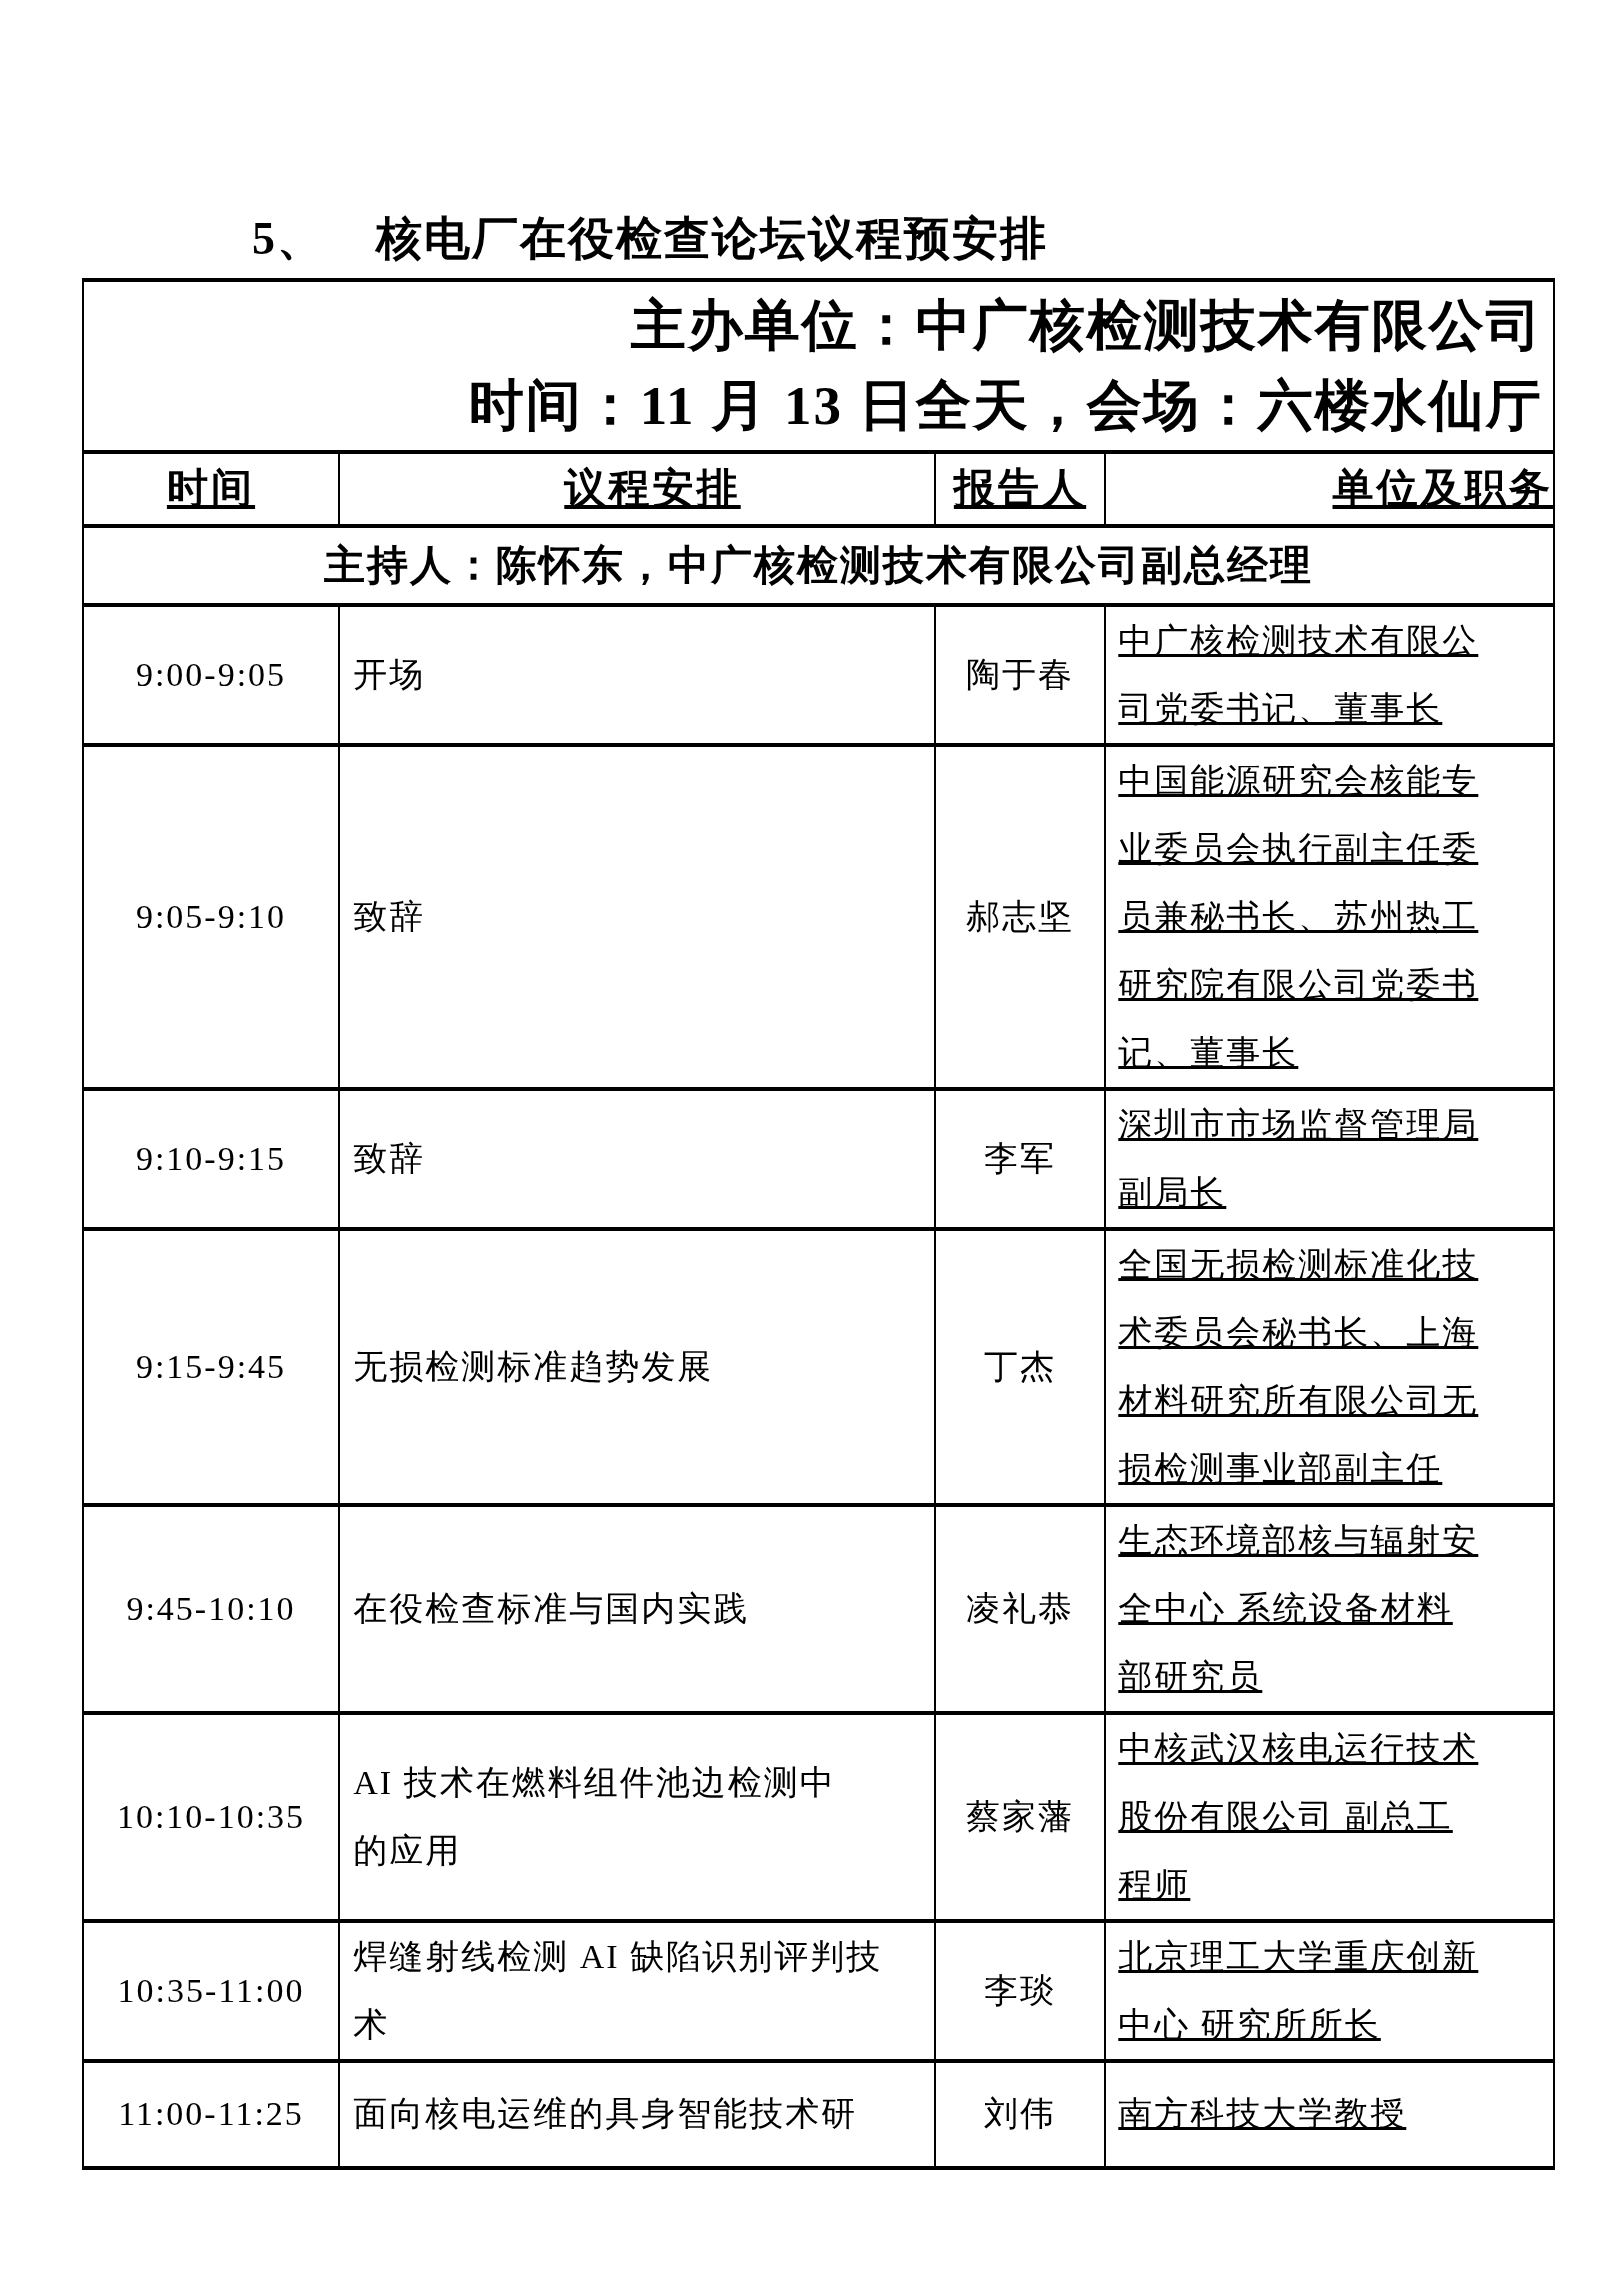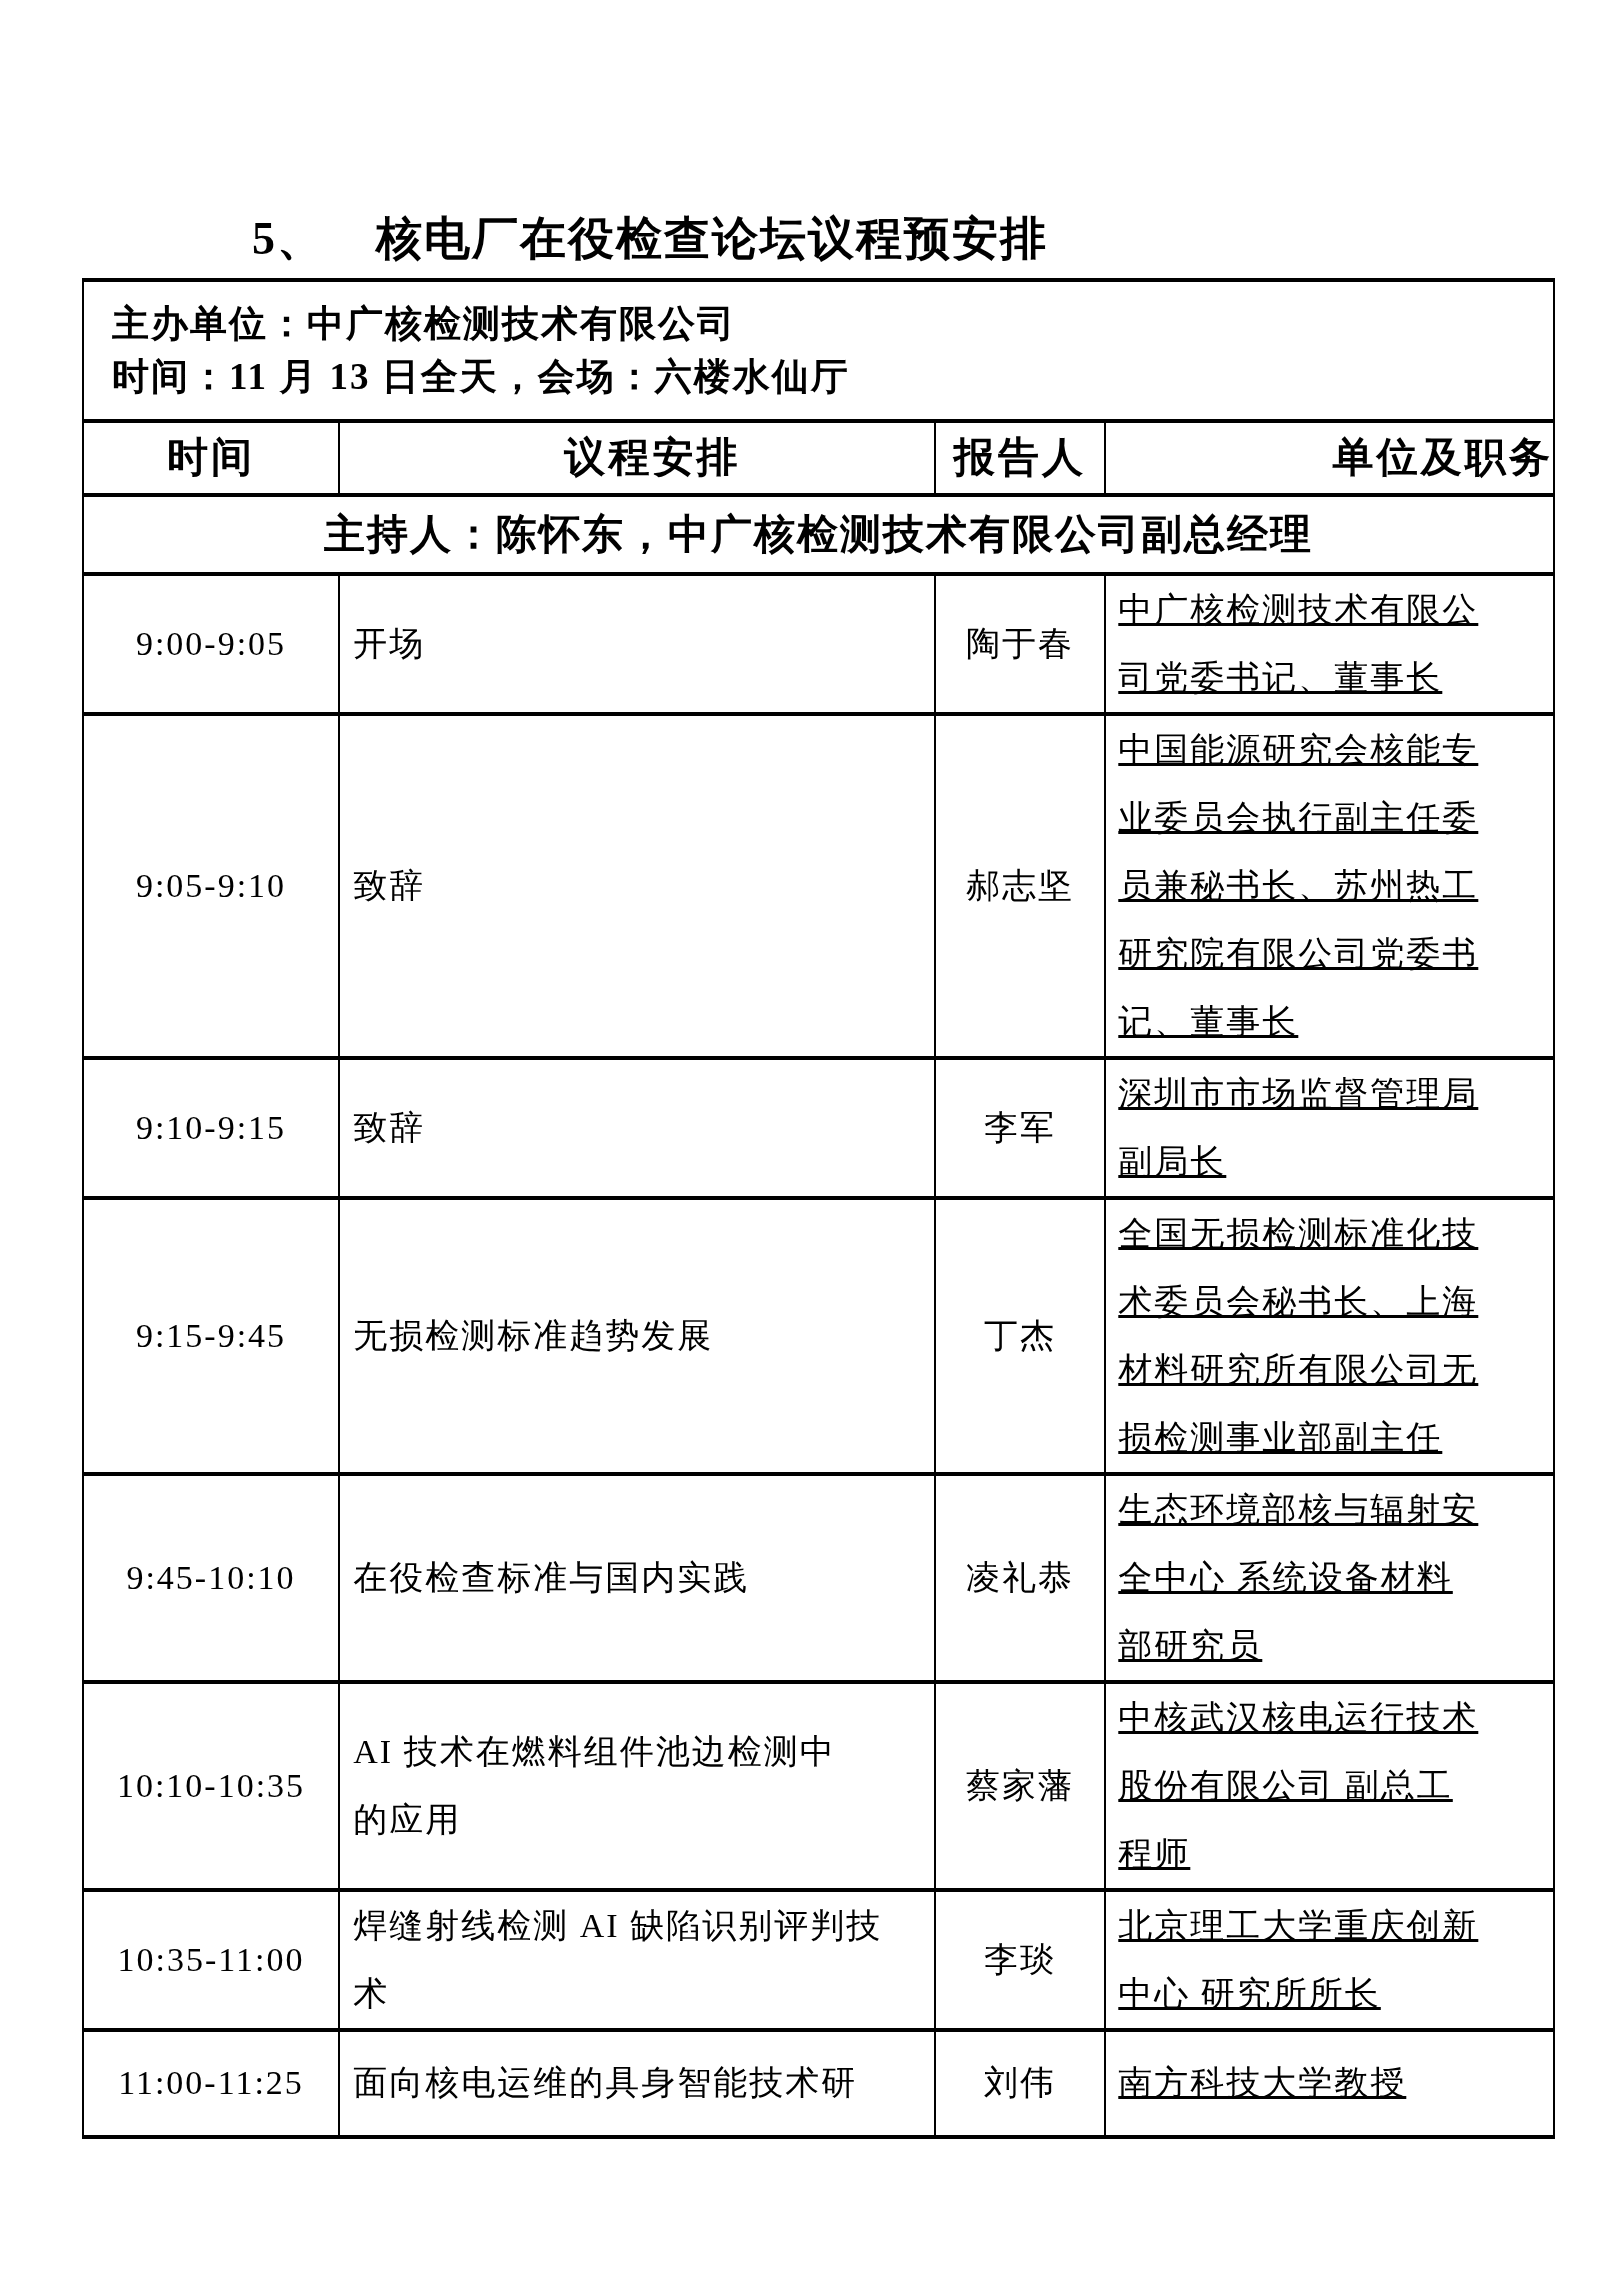--- a/index.html
+++ b/index.html
@@ -44,30 +44,31 @@
     border-top-width: 4.6px;
     border-bottom-width: 4.6px;
     vertical-align: middle;
     box-sizing: border-box;
     padding: 0;
   }
   .info-cell {
     height: 141px;
     padding: 4.1px 10.2px 4.1px 28px;
     font-weight: bold;
-    font-size: 37px;
+    font-size: 55px;
     line-height: 1.45;
     letter-spacing: 2px;
-    text-align: left;
+    text-align: right;
   }
   .header-row th {
     height: 74px;
     font-size: 41px;
     font-weight: bold;
     letter-spacing: 3.1px;
+    text-decoration: underline;
   }
   th.h-time    { text-align: center; }
   th.h-agenda  { text-align: center; padding-left: 31px; }
   th.h-speaker { text-align: center; }
   th.h-unit    { text-align: right; padding-left: 26px; }
   .moderator-cell {
     height: 79px;
     text-align: center;
     font-weight: bold;
     font-size: 41px;

